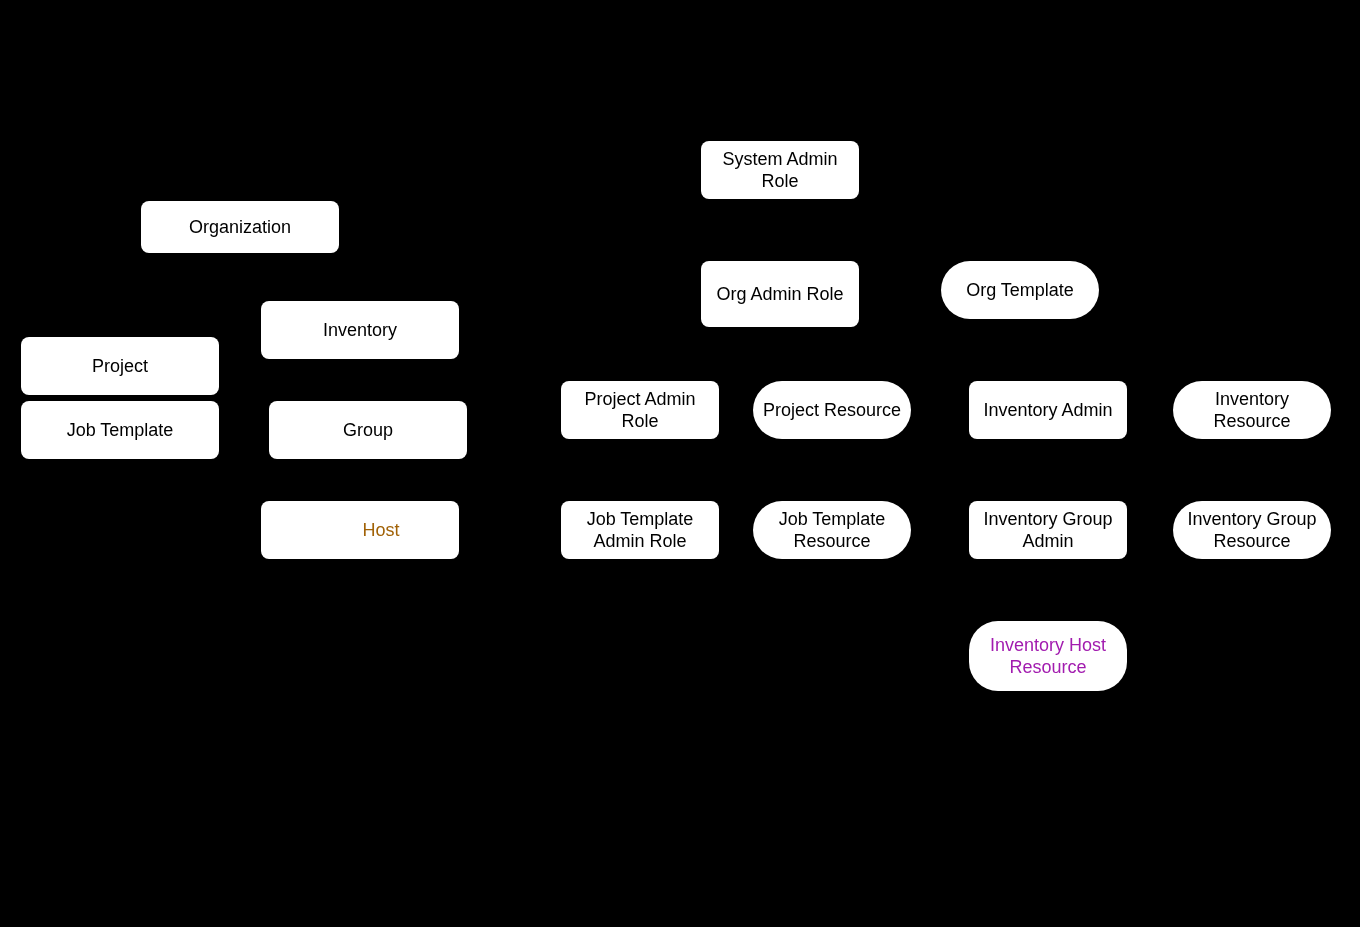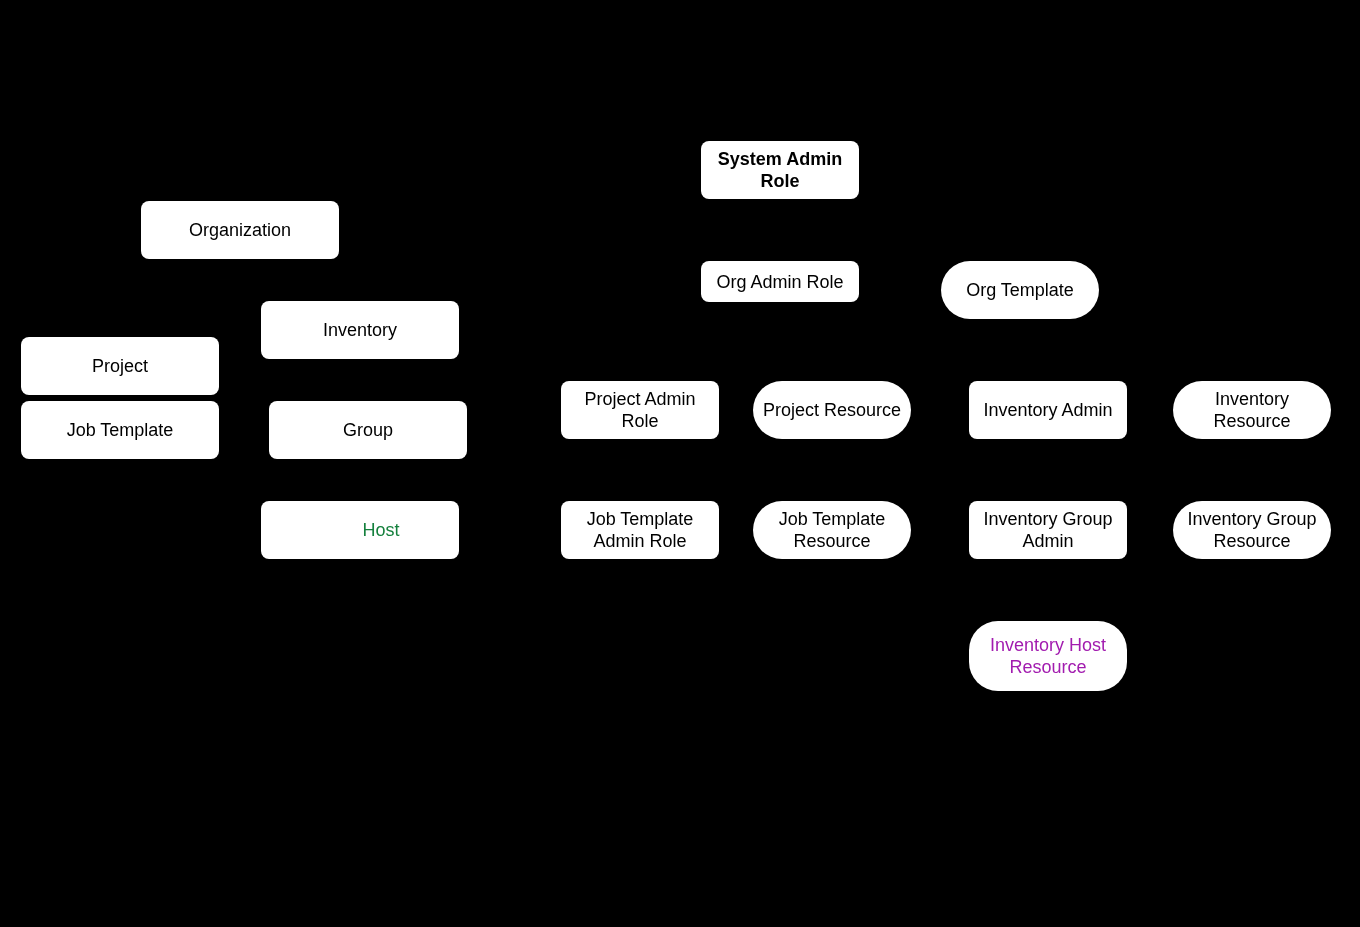--- a/index.html
+++ b/index.html
@@ -32,43 +32,43 @@
   .node.rect { border-radius: 8px; }
   .node .line {
     display: block;
     white-space: nowrap;
   }
 </style>
 </head>
 <body>
 
 <div class="canvas" style="background: rgb(0, 0, 0);">
-    <div class="node rect" style="left: 141px; top: 201px; width: 198px; height: 58px; background: rgb(255, 255, 255); color: rgb(0, 0, 0);">
+    <div class="node rect" style="left: 141px; top: 201px; width: 198px; height: 52px; background: rgb(255, 255, 255); color: rgb(0, 0, 0);">
       <span class="line">Organization</span>
     </div>
     <div class="node rect" style="left: 21px; top: 301px; width: 198px; height: 58px; background: rgb(255, 255, 255); color: rgb(0, 0, 0); margin-top: 36px;">
       <span class="line">Project</span>
     </div>
     <div class="node rect" style="left: 261px; top: 301px; width: 198px; height: 58px; background: rgb(255, 255, 255); color: rgb(0, 0, 0);">
       <span class="line">Inventory</span>
     </div>
     <div class="node rect" style="left: 21px; top: 401px; width: 198px; height: 58px; background: rgb(255, 255, 255); color: rgb(0, 0, 0);">
       <span class="line">Job Template</span>
     </div>
     <div class="node rect" style="left: 269px; top: 401px; width: 198px; height: 58px; background: rgb(255, 255, 255); color: rgb(0, 0, 0);">
       <span class="line">Group</span>
     </div>
-    <div class="node rect" style="left: 261px; top: 501px; width: 198px; height: 58px; background: rgb(255, 255, 255); color: #15803d; padding-left: 48px;">
+    <div class="node rect" style="left: 261px; top: 501px; width: 198px; height: 58px; background: rgb(255, 255, 255); color: #a16207; padding-left: 48px;">
       <span class="line">Host</span>
     </div>
-    <div class="node rect" style="left: 701px; top: 141px; width: 158px; height: 58px; background: rgb(255, 255, 255); color: rgb(0, 0, 0); font-weight: bold;">
+    <div class="node rect" style="left: 701px; top: 141px; width: 158px; height: 58px; background: rgb(255, 255, 255); color: rgb(0, 0, 0);">
       <span class="line">System Admin</span>
       <span class="line">Role</span>
     </div>
-    <div class="node rect" style="left: 701px; top: 261px; width: 158px; height: 41px; background: rgb(255, 255, 255); color: rgb(0, 0, 0);">
+    <div class="node rect" style="left: 701px; top: 261px; width: 158px; height: 66px; background: rgb(255, 255, 255); color: rgb(0, 0, 0);">
       <span class="line">Org Admin Role</span>
     </div>
     <div class="node stadium" style="left: 941px; top: 261px; width: 158px; height: 58px; background: rgb(255, 255, 255); color: rgb(0, 0, 0); border-radius: 29px;">
       <span class="line">Org Template</span>
     </div>
     <div class="node rect" style="left: 561px; top: 381px; width: 158px; height: 58px; background: rgb(255, 255, 255); color: rgb(0, 0, 0); align-items: center;">
       <span class="line">Project Admin</span>
       <span class="line">Role</span>
     </div>
     <div class="node rect" style="left: 969px; top: 381px; width: 158px; height: 58px; background: rgb(255, 255, 255); color: rgb(0, 0, 0);">

